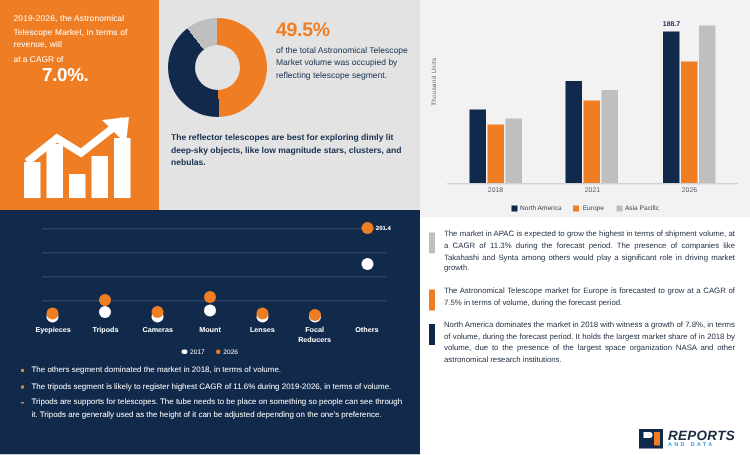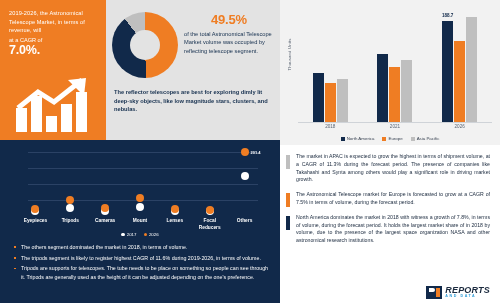--- a/index.html
+++ b/index.html
@@ -42,20 +42,21 @@
     font-size: 5.6px;
     margin-top: 2px;
     line-height: 7px;
   }
   .accel-pct {
     color: #ffffff;
     font-size: 12.5px;
     font-weight: bold;
     line-height: 13px;
     letter-spacing: -0.2px;
+    margin-left: 19px;
   }
   .growth-icon {
     position: absolute;
     left: 12px; bottom: 6px;
     width: 86px; height: 56px;
   }
 
   
   .panel-grey {
     position: absolute;
@@ -84,21 +85,20 @@
     position: absolute;
     left: 78px; top: 12px;
     width: 90px;
   }
   .stat-pct {
     color: #ef7d23;
     font-size: 13px;
     font-weight: bold;
     line-height: 15px;
     letter-spacing: -0.2px;
-    text-align: center;
   }
   .stat-desc {
     color: #16304f;
     font-size: 5.7px;
     line-height: 8.4px;
     margin-top: 3px;
   }
   .grey-note {
     position: absolute;
     left: 8px; top: 88px;

